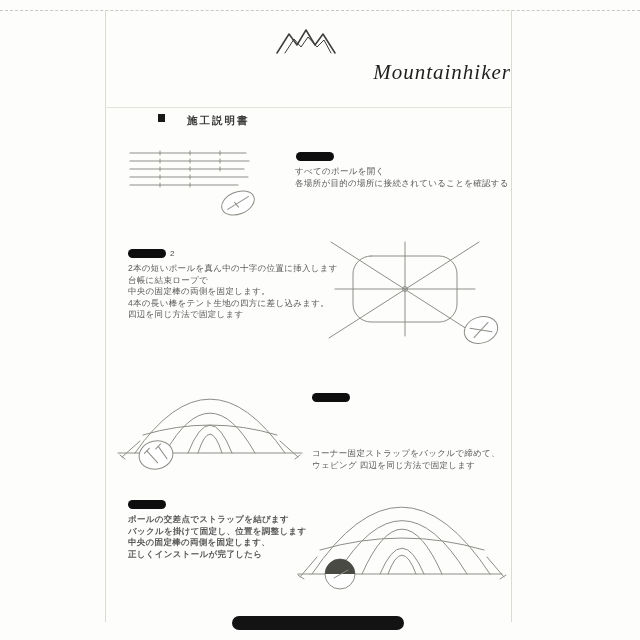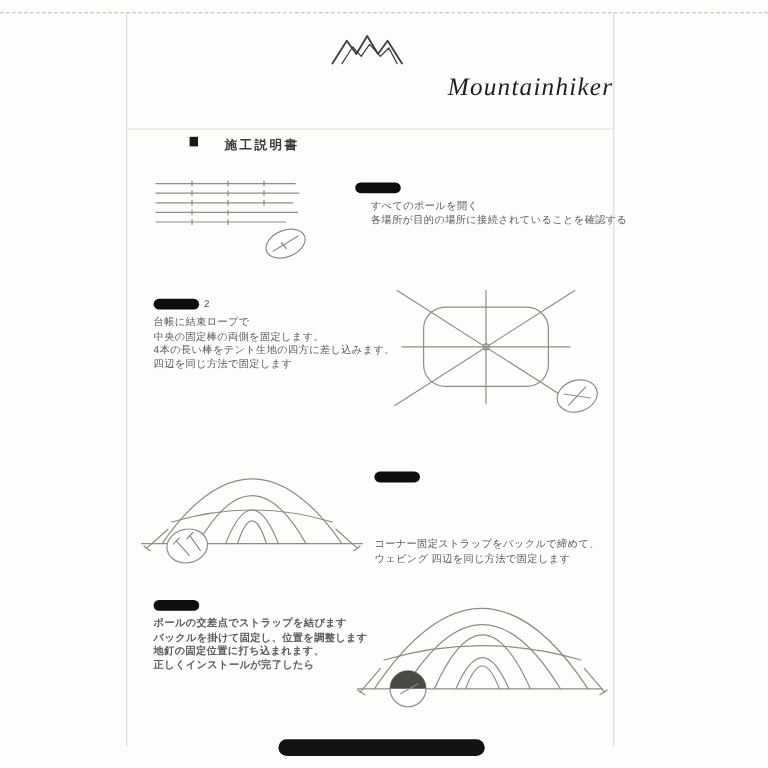--- a/index.html
+++ b/index.html
@@ -76,30 +76,31 @@
   <line class="stroke" x1="34" y1="36" x2="34" y2="40"></line>
   <line class="stroke" x1="64" y1="36" x2="64" y2="40"></line>
   <g transform="rotate(-22 112 56)">
     <ellipse class="detail" cx="112" cy="56" rx="17" ry="11"></ellipse>
     <line class="stroke" x1="100" y1="58" x2="124" y2="54"></line>
     <line class="stroke" x1="109" y1="54" x2="111" y2="60"></line>
   </g>
 </svg>
 
 <div class="abs pill" style="left:296px;top:152px;"></div>
-<div class="abs txt" style="left:309px;top:166px;font-family:Liberation Serif, serif;">
+<div class="abs txt" style="left:295px;top:166px;font-family:Liberation Serif, serif;">
   <div>すべてのポールを開く</div>
   <div>各場所が目的の場所に接続されていることを確認する</div>
 </div>
 
 <div class="abs" style="left:128px;top:249px;display:flex;align-items:center;gap:4px;">
   <div class="pill"></div>
   <span class="pill-num">2</span>
 </div>
 <div class="abs txt" style="left:128px;top:263px;">
+  <div>2本の短いポールを真ん中の十字の位置に挿入します</div>
   <div>台帳に結束ロープで</div>
   <div>中央の固定棒の両側を固定します。</div>
   <div>4本の長い棒をテント生地の四方に差し込みます。</div>
   <div>四辺を同じ方法で固定します</div>
 </div>
 
 <svg class="abs" style="left:315px;top:240px;" width="192" height="108" viewBox="0 0 192 108">
   <rect class="stroke" x="38" y="16" width="104" height="66" rx="18"></rect>
   <line class="stroke" x1="16" y1="2" x2="166" y2="98"></line>
   <line class="stroke" x1="164" y1="2" x2="14" y2="98"></line>
@@ -136,21 +137,21 @@
 <div class="abs pill" style="left:312px;top:393px;"></div>
 <div class="abs txt" style="left:312px;top:406px;margin-top:42px;">
   <div>コーナー固定ストラップをバックルで締めて、</div>
   <div>ウェビング 四辺を同じ方法で固定します</div>
 </div>
 
 <div class="abs pill" style="left:128px;top:500px;"></div>
 <div class="abs txt" style="left:128px;top:514px;font-weight:bold;">
   <div>ポールの交差点でストラップを結びます</div>
   <div>バックルを掛けて固定し、位置を調整します</div>
-  <div>地釘の固定位置に打ち込まれます、</div>
+  <div>中央の固定棒の両側を固定します、</div>
   <div>正しくインストールが完了したら</div>
 </div>
 
 <svg class="abs" style="left:292px;top:482px;" width="218" height="112" viewBox="0 0 218 112">
   <line class="stroke" x1="6" y1="92" x2="210" y2="92"></line>
   <path class="stroke" d="M20,92 Q110,-42 198,92"></path>
   <path class="stroke" d="M45,92 Q110,-15 175,92"></path>
   <path class="stroke" d="M70,92 Q110,2 150,92"></path>
   <path class="stroke" d="M88,92 Q110,40 132,92"></path>
   <path class="stroke" d="M96,92 Q110,54 124,92"></path>

